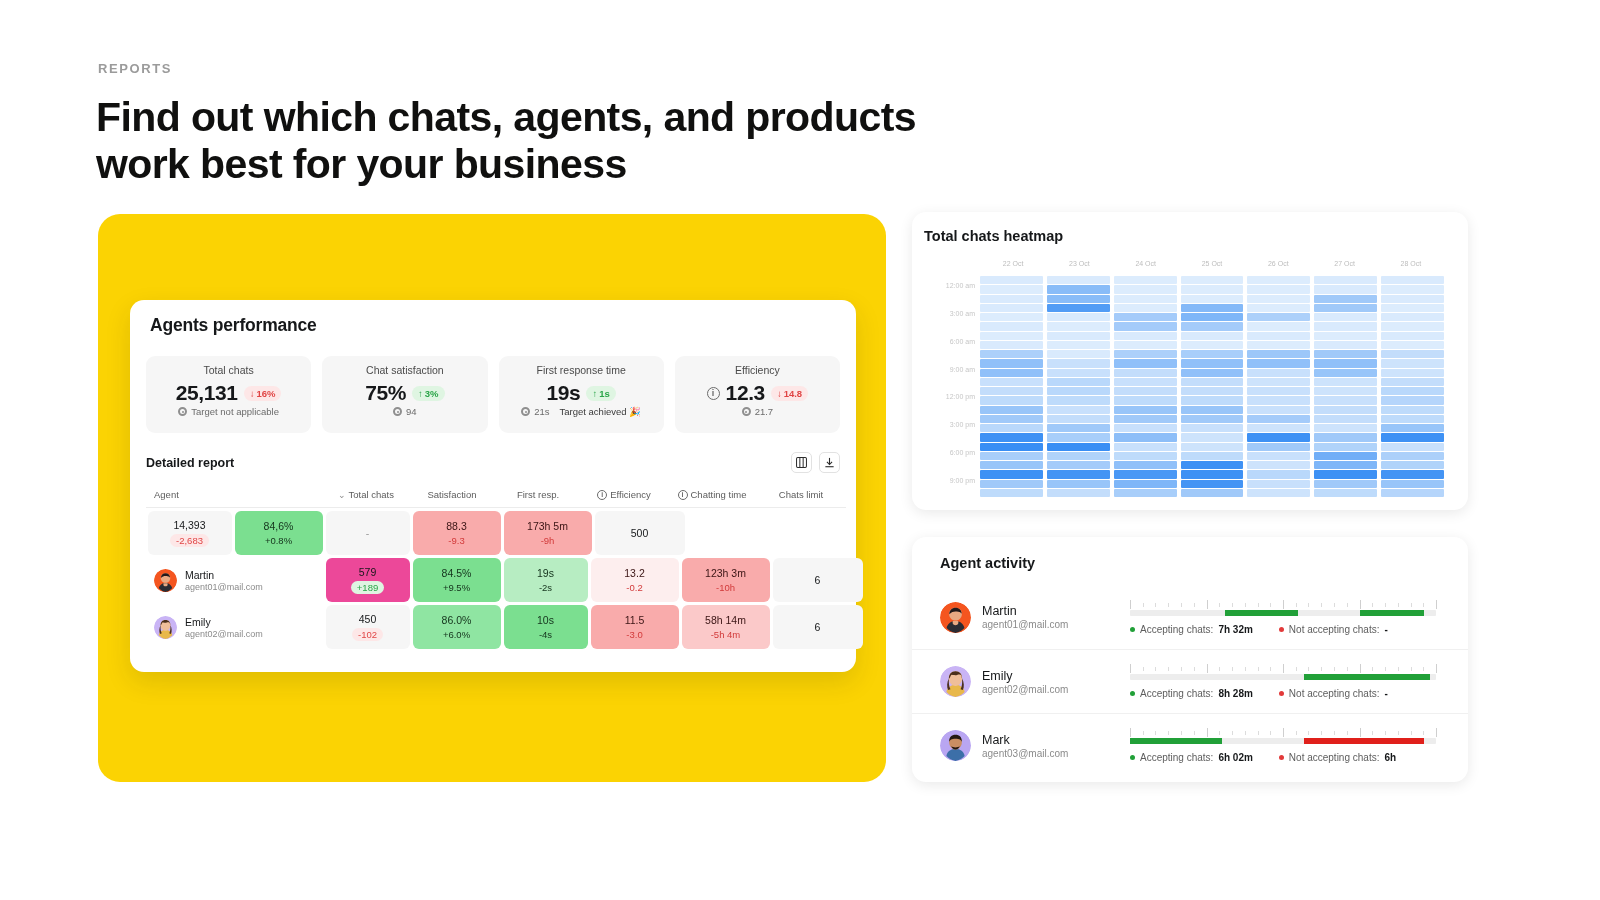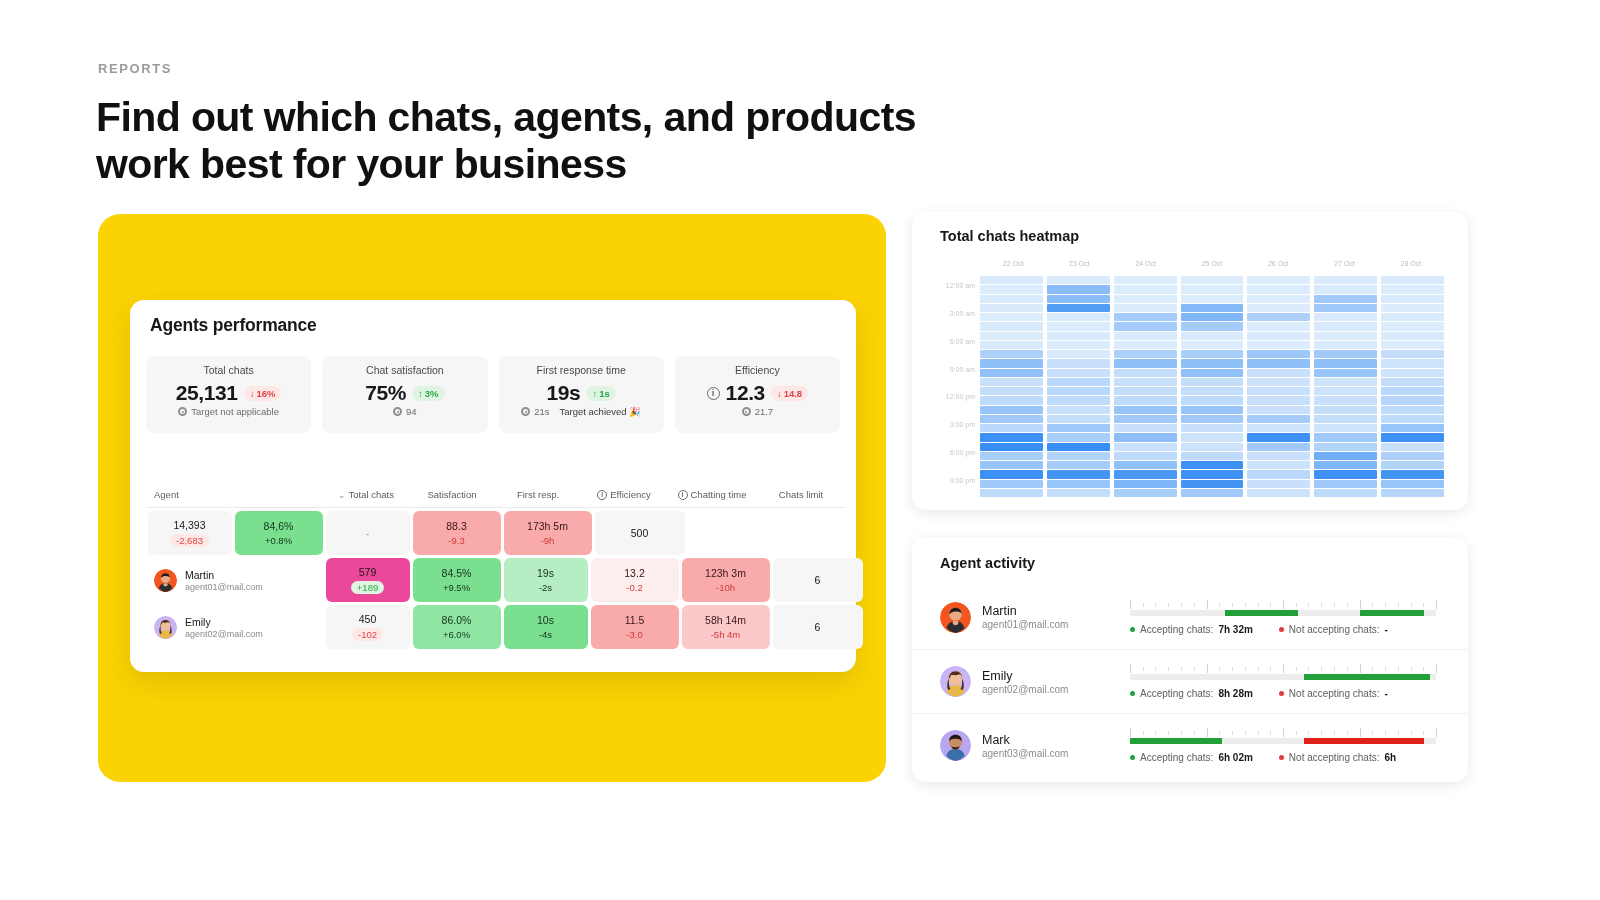--- a/index.html
+++ b/index.html
@@ -140,21 +140,21 @@
   .cell .v2.chip { border-radius: 8px; padding: 1px 6px; }
 
   
   .heat-card {
     position: absolute; left: 912px; top: 212px;
     width: 556px; height: 298px;
     background: #fff; border-radius: 14px;
     box-shadow: 0 3px 14px rgba(0,0,0,0.09);
   }
   .heat-title {
-    position: absolute; left: 28px; top: 16px;
+    position: absolute; left: 12px; top: 16px;
     font-size: 14.5px; font-weight: 700; color: #16181a;
   }
   .heat-wrap { position: absolute; left: 24px; top: 48px; width: 508px; }
   .heat-daylabels {
     display: flex; margin-left: 44px; height: 16px;
   }
   .heat-daylabels span {
     flex: 1; text-align: center; font-size: 7px; color: #bdbdbd;
   }
   .heat-body { display: flex; }
@@ -282,20 +282,39 @@
       </span>
     </div>
     <div class="kpi-foot">
       <span class="target-dot"></span>
       <span>21.7</span>
 
     </div>
         </div>
       </div>
 
+    <div class="detail-head">
+      <div class="detail-title">Detailed report</div>
+      <div class="detail-actions">
+        <div class="icon-btn">
+          <svg width="11" height="11" viewBox="0 0 12 12">
+              <rect x="0.6" y="0.6" width="10.8" height="10.8" rx="1.3" fill="none" stroke="#2b2b2b" stroke-width="1.1"></rect>
+              <line x1="4.2" y1="1" x2="4.2" y2="11" stroke="#2b2b2b" stroke-width="1.1"></line>
+              <line x1="7.8" y1="1" x2="7.8" y2="11" stroke="#2b2b2b" stroke-width="1.1"></line>
+            </svg>
+        </div>
+        <div class="icon-btn">
+          <svg width="11" height="11" viewBox="0 0 12 12">
+              <line x1="6" y1="1" x2="6" y2="8" stroke="#2b2b2b" stroke-width="1.2"></line>
+              <polyline points="3.2,5.4 6,8.2 8.8,5.4" fill="none" stroke="#2b2b2b" stroke-width="1.2"></polyline>
+              <line x1="1.5" y1="10.6" x2="10.5" y2="10.6" stroke="#2b2b2b" stroke-width="1.2"></line>
+            </svg>
+        </div>
+      </div>
+    </div>
 
     <div class="tbl">
       <div class="tbl-row tbl-head" id="thead">
           <div class="th c-agent agent-col">
             <span>Agent</span>
           </div>
           <div class="th c-total">
             <span style="font-size:9px;color:#8b8b8b;">⌄</span>
             <span>Total chats</span>
           </div>

